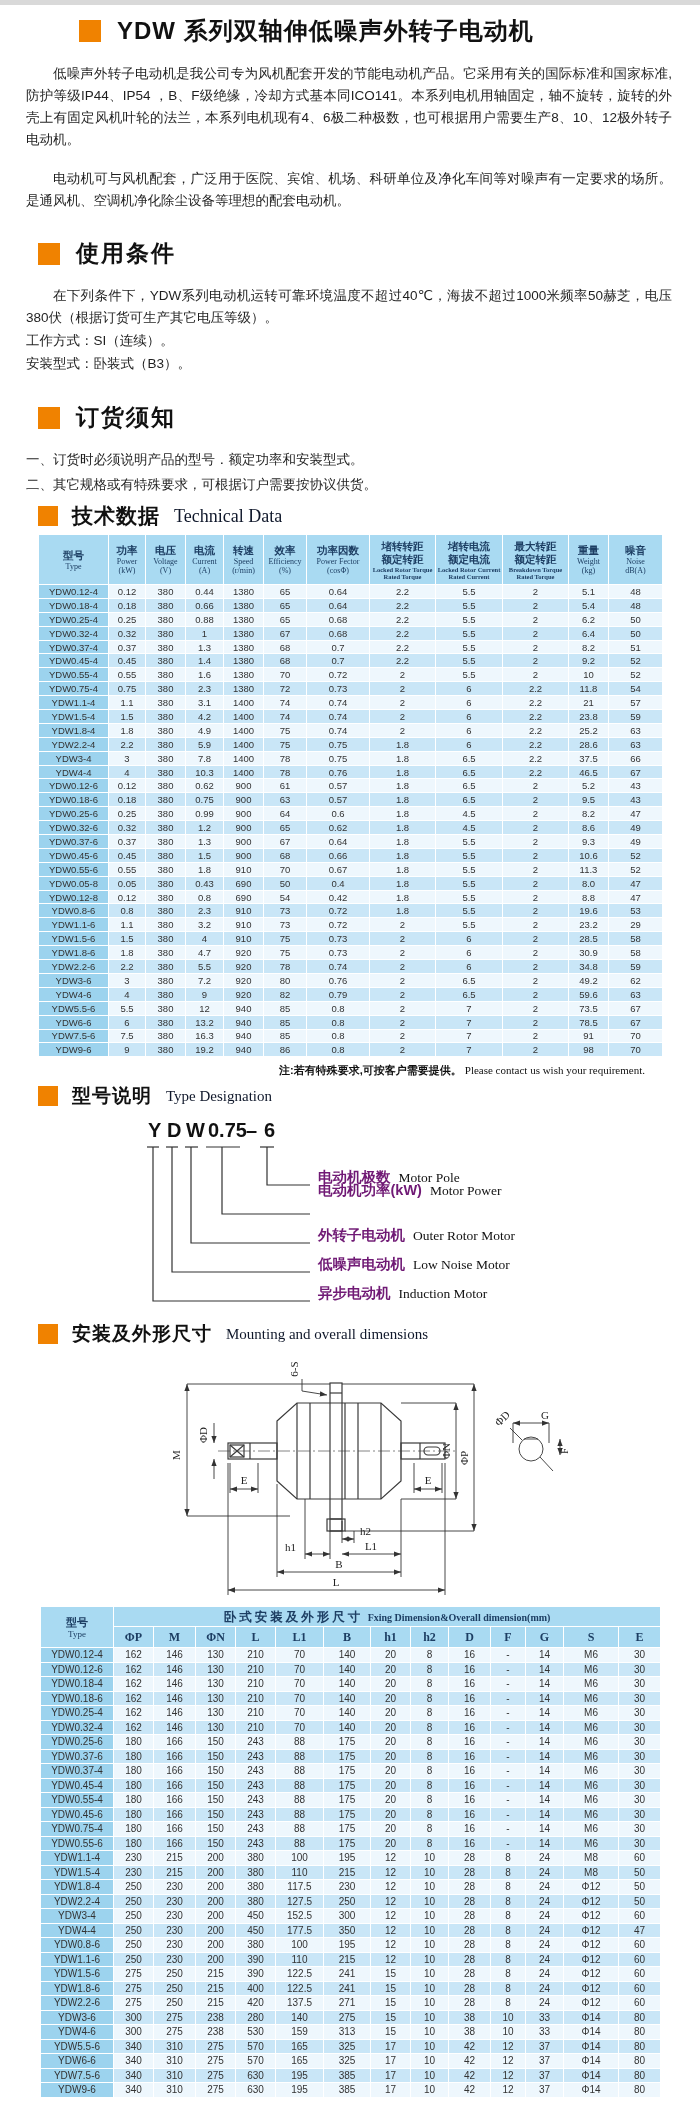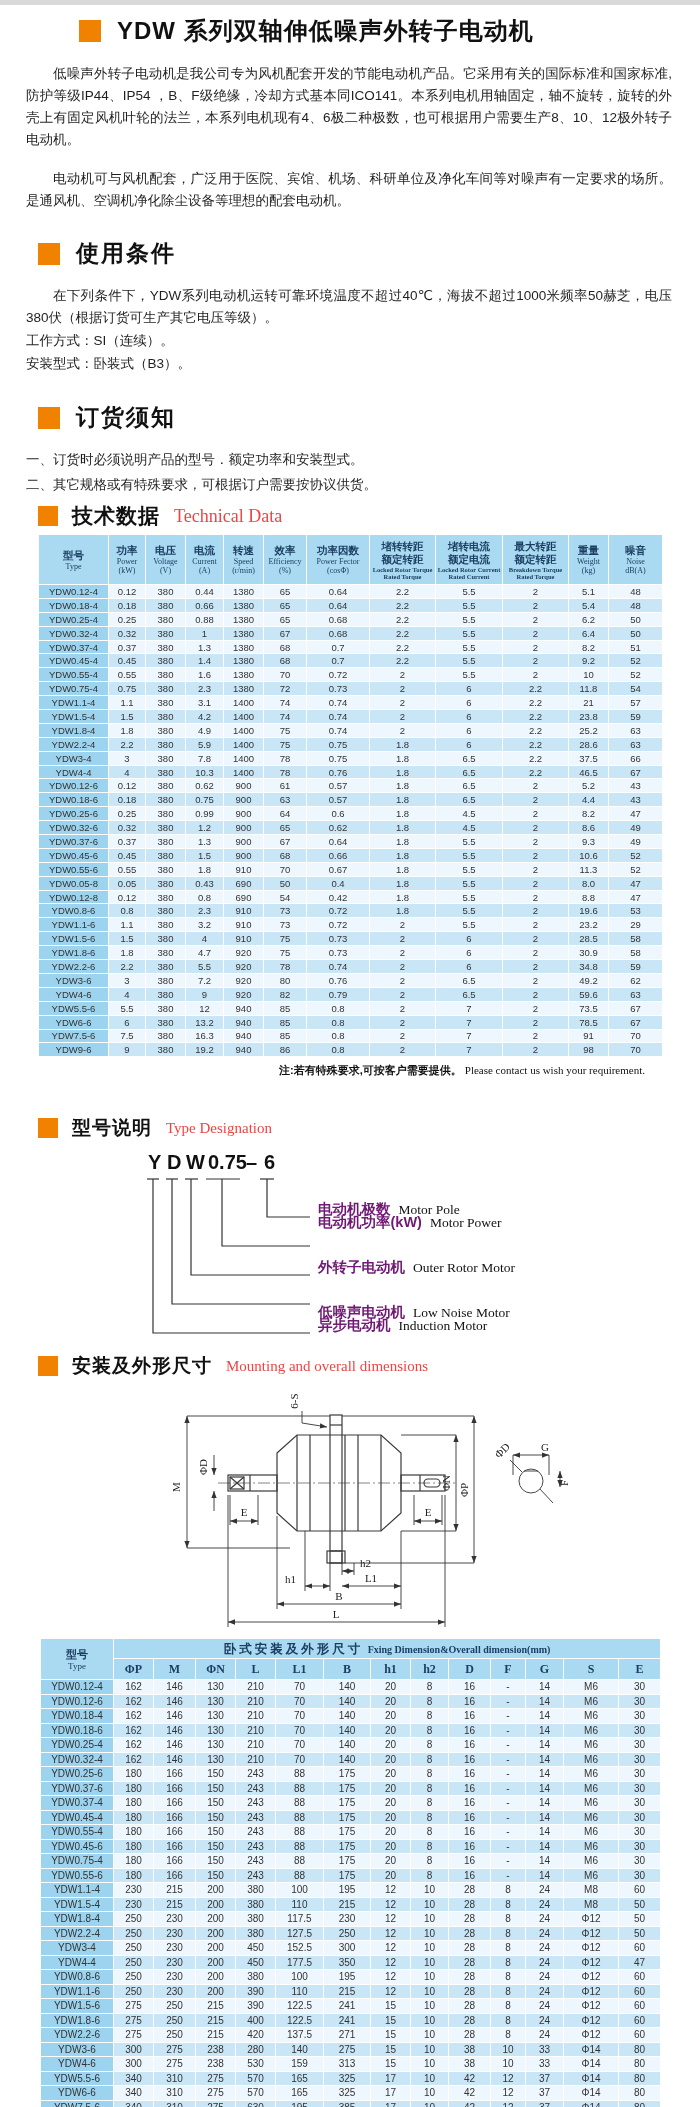--- a/index.html
+++ b/index.html
@@ -7,21 +7,21 @@
     width:700px; height:2107px; background:#ffffff; position:relative;
     font-family:"Liberation Sans","DejaVu Sans",sans-serif; color:#1f1f1f;
     overflow:hidden;
   }
   .topstrip{height:5px;background:#d9d9d9;}
   
   .sec{display:flex;align-items:center;margin-left:38px;}
   .sq{width:22px;height:22px;background:#f08200;flex:0 0 auto;margin-right:16px;}
   .sq.small{width:20px;height:20px;margin-right:14px;}
   .sec .cn{font-weight:bold;color:#111;}
-  .sec .en{font-family:"Liberation Serif","DejaVu Serif",serif;color:#ef4444;margin-left:14px;}
+  .sec .en{font-family:"Liberation Serif","DejaVu Serif",serif;color:#0f172a;margin-left:14px;}
   .title-row{margin-top:10px;padding-left:41px;}
   .title-row .cn{font-size:24px;letter-spacing:1px;}
   .h2 .cn{font-size:23px;letter-spacing:2px;}
   .h3 .cn{font-size:21px;letter-spacing:1px;}
   .h3 .en{font-size:18px;}
   .h4 .cn{font-size:19px;letter-spacing:1px;}
   .h4 .en{font-size:15px;}
   
   .para{margin:0 28px 0 26px;font-size:13.5px;line-height:22px;text-align:justify;}
   .indent{text-indent:2em;}
@@ -388,21 +388,21 @@
         <td class="model">YDW0.18-6</td>
         <td>0.18</td>
         <td>380</td>
         <td>0.75</td>
         <td>900</td>
         <td>63</td>
         <td>0.57</td>
         <td>1.8</td>
         <td>6.5</td>
         <td>2</td>
-        <td>4.4</td>
+        <td>9.5</td>
         <td>43</td>
       </tr>
       <tr class="odd">
         <td class="model">YDW0.25-6</td>
         <td>0.25</td>
         <td>380</td>
         <td>0.99</td>
         <td>900</td>
         <td>64</td>
         <td>0.6</td>
@@ -651,21 +651,21 @@
         <td>70</td>
       </tr>
     </tbody>
 </table>
 
 <div class="note">
   <span class="cn">注:若有特殊要求,可按客户需要提供。</span>
   <span class="en">Please contact us wish your requirement.</span>
 </div>
 
-<div class="sec h4" style="margin-top:37px;text-align:center;">
+<div class="sec h4" style="margin-top:5px;text-align:center;">
   <div class="sq small"></div>
   <div class="cn">型号说明</div>
   <div class="en">Type Designation</div>
 </div>
 
 <div id="designation">
   <div class="code">
     <span style="left:148px">Y</span>
     <span style="left:167px">D</span>
     <span style="left:186px">W</span>
@@ -683,21 +683,21 @@
         <polyline points="191,1 191,97 310,97"></polyline>
       <polyline points="206,1 240,1"></polyline>
         <polyline points="222,1 222,68 310,68"></polyline>
       <polyline points="260,1 274,1"></polyline>
         <polyline points="267,1 267,39 310,39"></polyline>
     </g>
   </svg>
   <div class="dlabel" style="top:49px"><span class="cn">电动机极数</span><span class="en">Motor Pole</span></div>
   <div class="dlabel" style="top:62px"><span class="cn">电动机功率(kW)</span><span class="en">Motor Power</span></div>
   <div class="dlabel" style="top:107px"><span class="cn">外转子电动机</span><span class="en">Outer Rotor Motor</span></div>
-  <div class="dlabel" style="top:152px"><span class="cn">低噪声电动机</span><span class="en">Low Noise Motor</span></div>
+  <div class="dlabel" style="top:136px"><span class="cn">低噪声电动机</span><span class="en">Low Noise Motor</span></div>
   <div class="dlabel" style="top:165px"><span class="cn">异步电动机</span><span class="en">Induction Motor</span></div>
 </div>
 
 <div class="sec h4" style="margin-top:2px;">
   <div class="sq small"></div>
   <div class="cn">安装及外形尺寸</div>
   <div class="en">Mounting and overall dimensions</div>
 </div>
 
 <svg id="drawing" width="700" height="252" viewBox="0 0 700 252">

